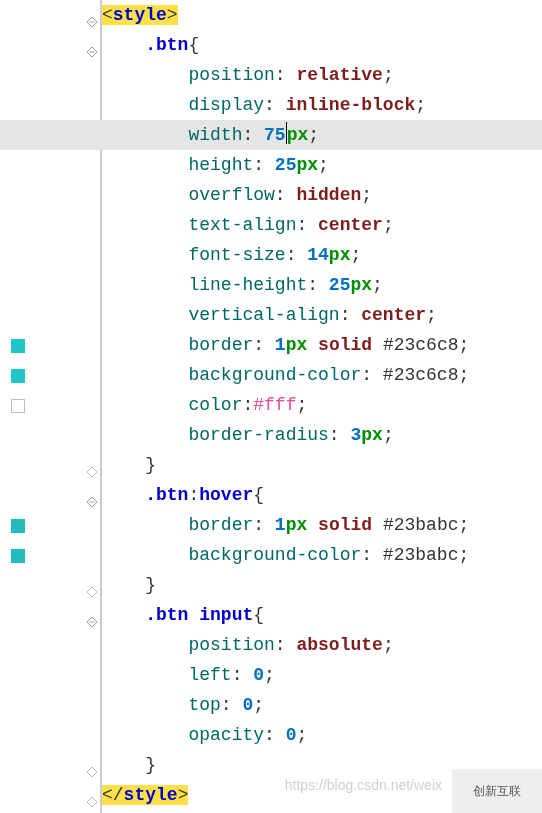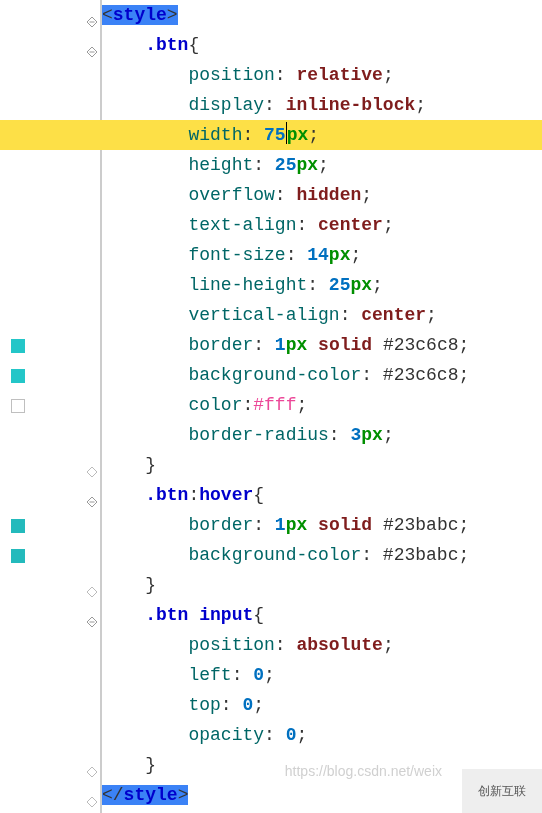--- a/index.html
+++ b/index.html
@@ -62,27 +62,27 @@
     right: 0;
     height: 100%;
     white-space: pre;
   }
   .line {
     height: 30px;
     padding-left: 0;
     box-sizing: border-box;
   }
   .line.current {
-    background: #fde047;
+    background: #e5e5e5;
     margin-left: -102px;
     padding-left: 102px;
     width: 542px;
     box-sizing: border-box;
   }
-  .hl-tag-style { background: #3b82f6; }
+  .hl-tag-style { background: #fde047; }
   
   .punct   { color: #333333; }
   .tag     { color: #0000cc; font-weight: bold; }
   .sel     { color: #0000cc; font-weight: bold; margin-top: 11px; }
   .prop    { color: #006666; font-weight: normal; }
   .val     { color: #7f1d1d; font-weight: bold; }
   .unit    { color: #008f00; font-weight: bold; }
   .num     { color: #0070c0; font-weight: bold; }
   .hexc    { color: #333333; font-weight: normal; }
   .colorw  { color: #ec4899; }
@@ -90,30 +90,30 @@
     display: inline-block;
     width: 1px;
     height: 22px;
     background: #000;
     vertical-align: middle;
     margin-bottom: 4px;
   }
   .watermark {
     position: absolute;
     right: 100px;
-    bottom: 27px;
+    bottom: 13px;
     color: #d0d0d0;
     font-family: Arial, sans-serif;
     font-size: 14px;
   }
   .logo {
     position: absolute;
     right: 0;
     bottom: 0;
-    width: 80px;
+    width: 90px;
     height: 44px;
     background: #eeeeee;
     display: flex;
     align-items: center;
     justify-content: center;
     font-family: "Microsoft YaHei", sans-serif;
     font-size: 12px;
     color: #555;
     line-height: 12px;
     text-align: center;

